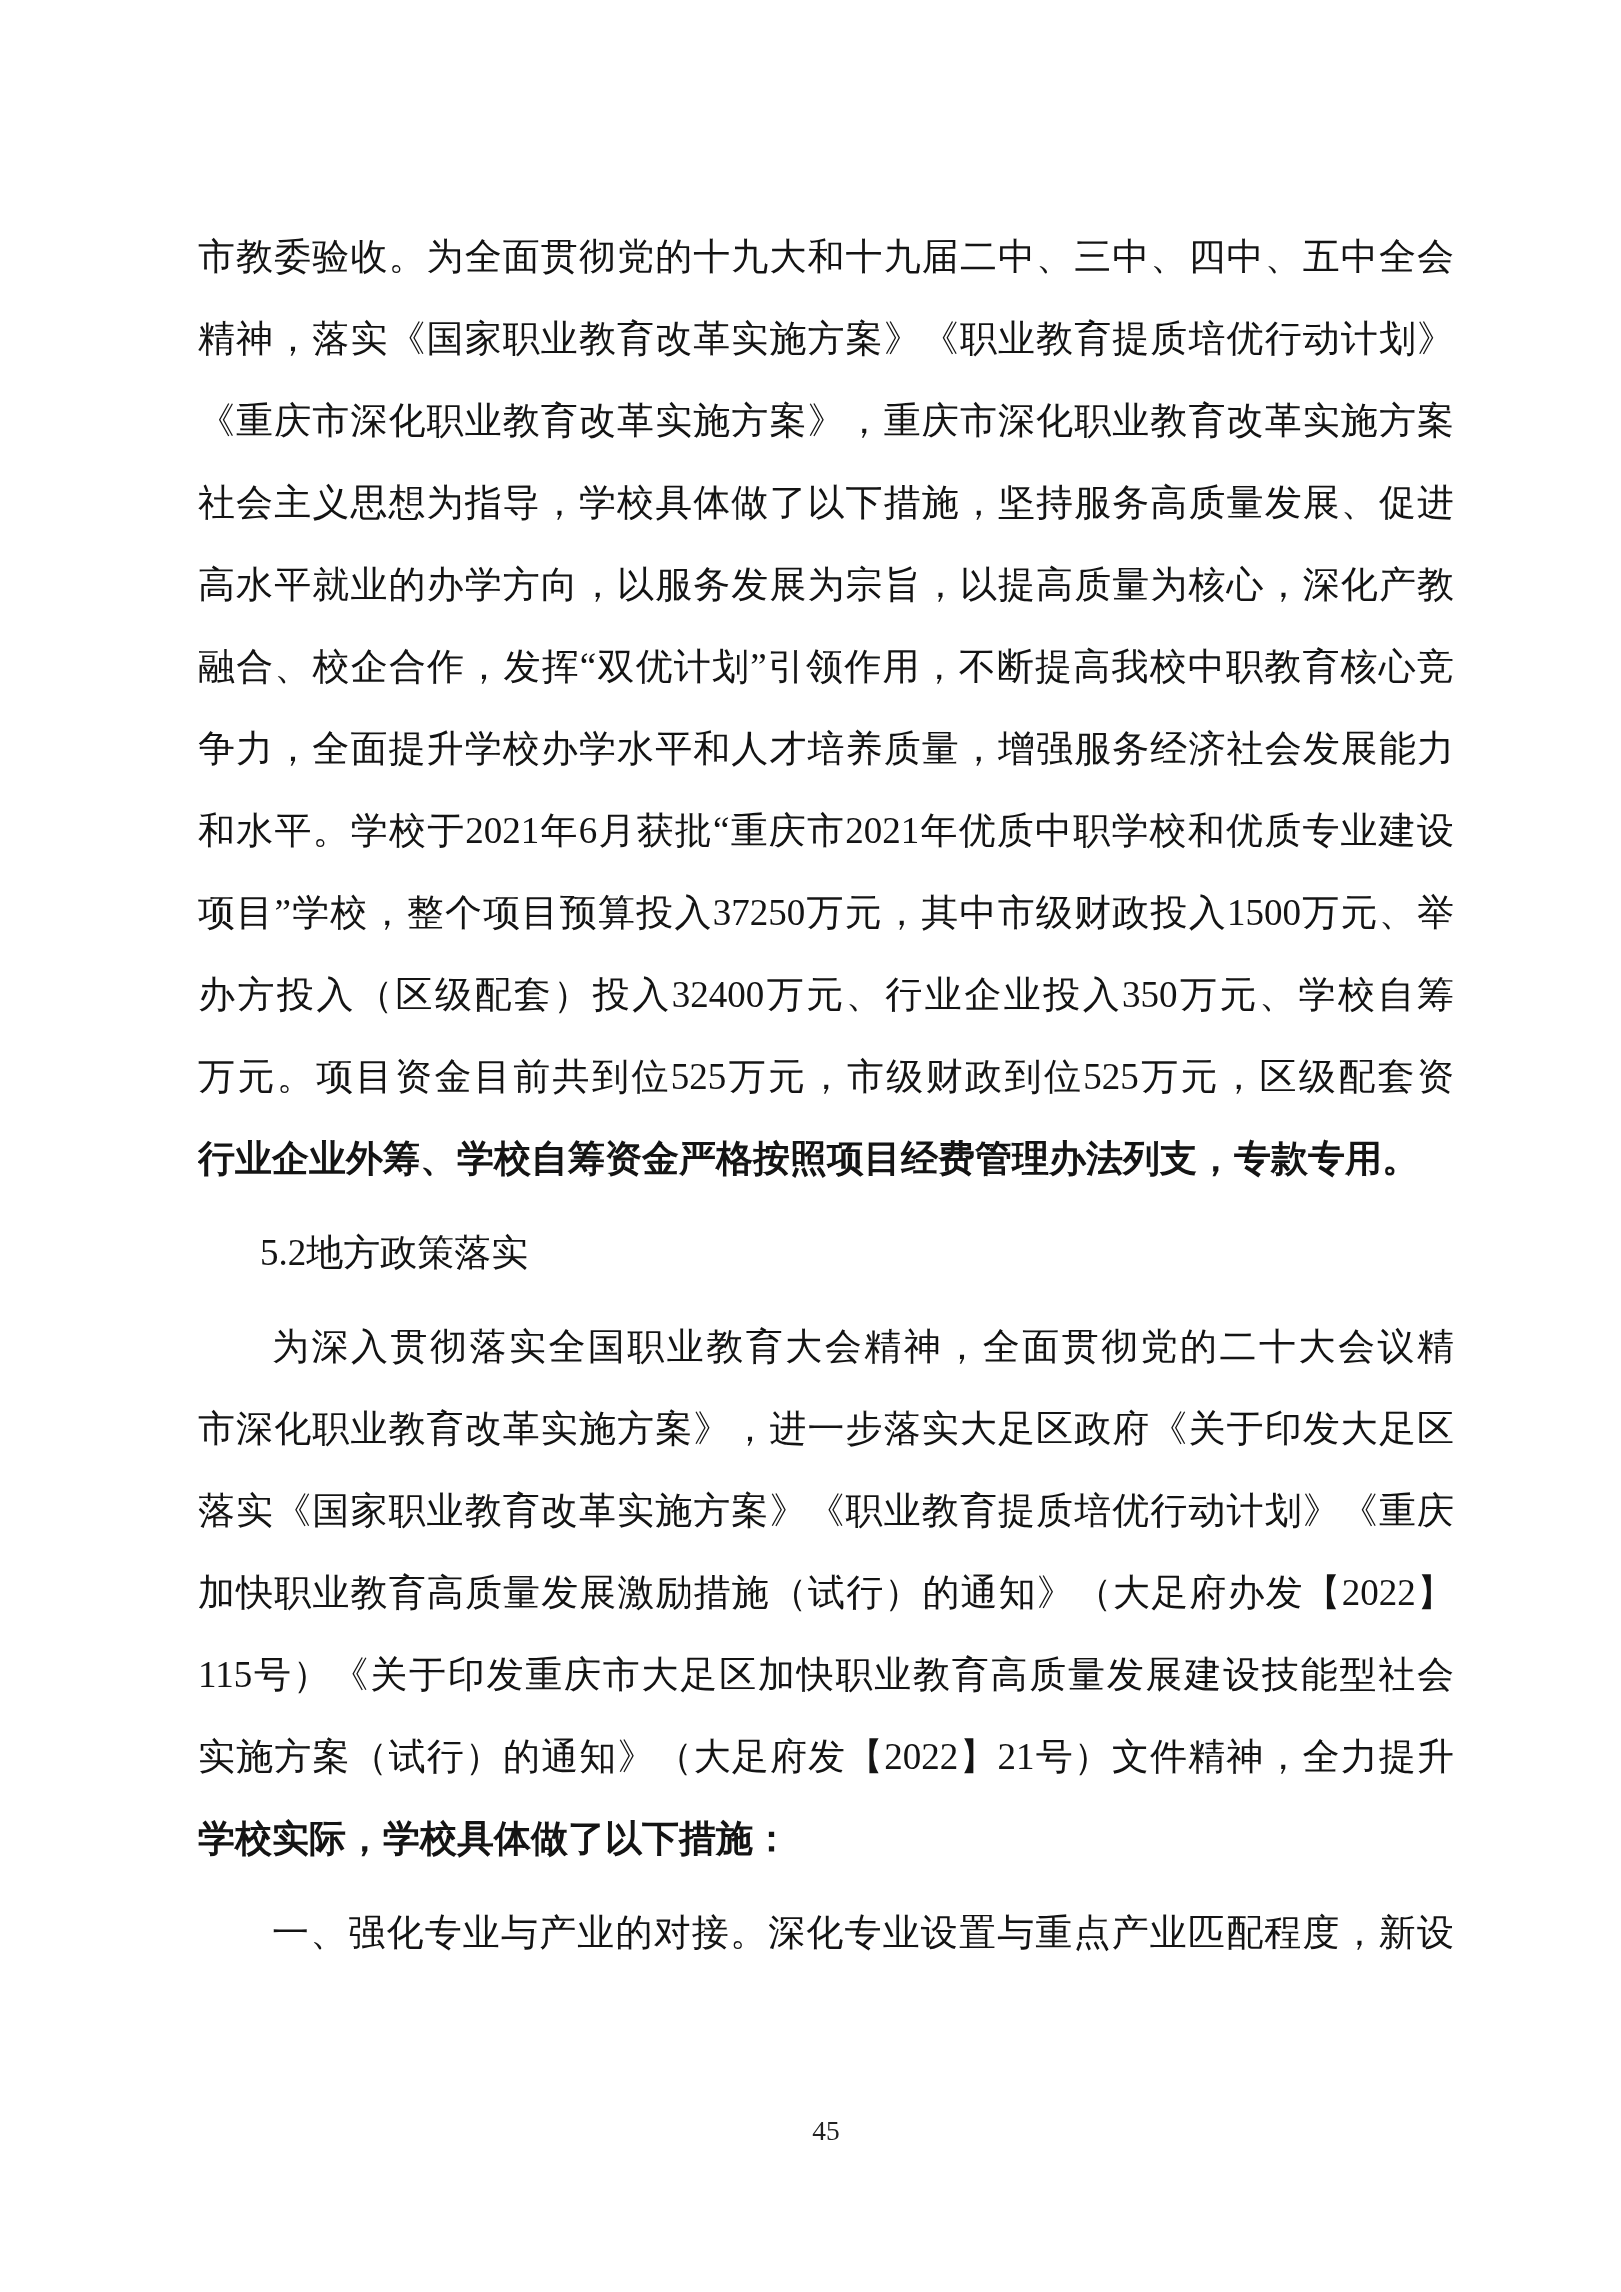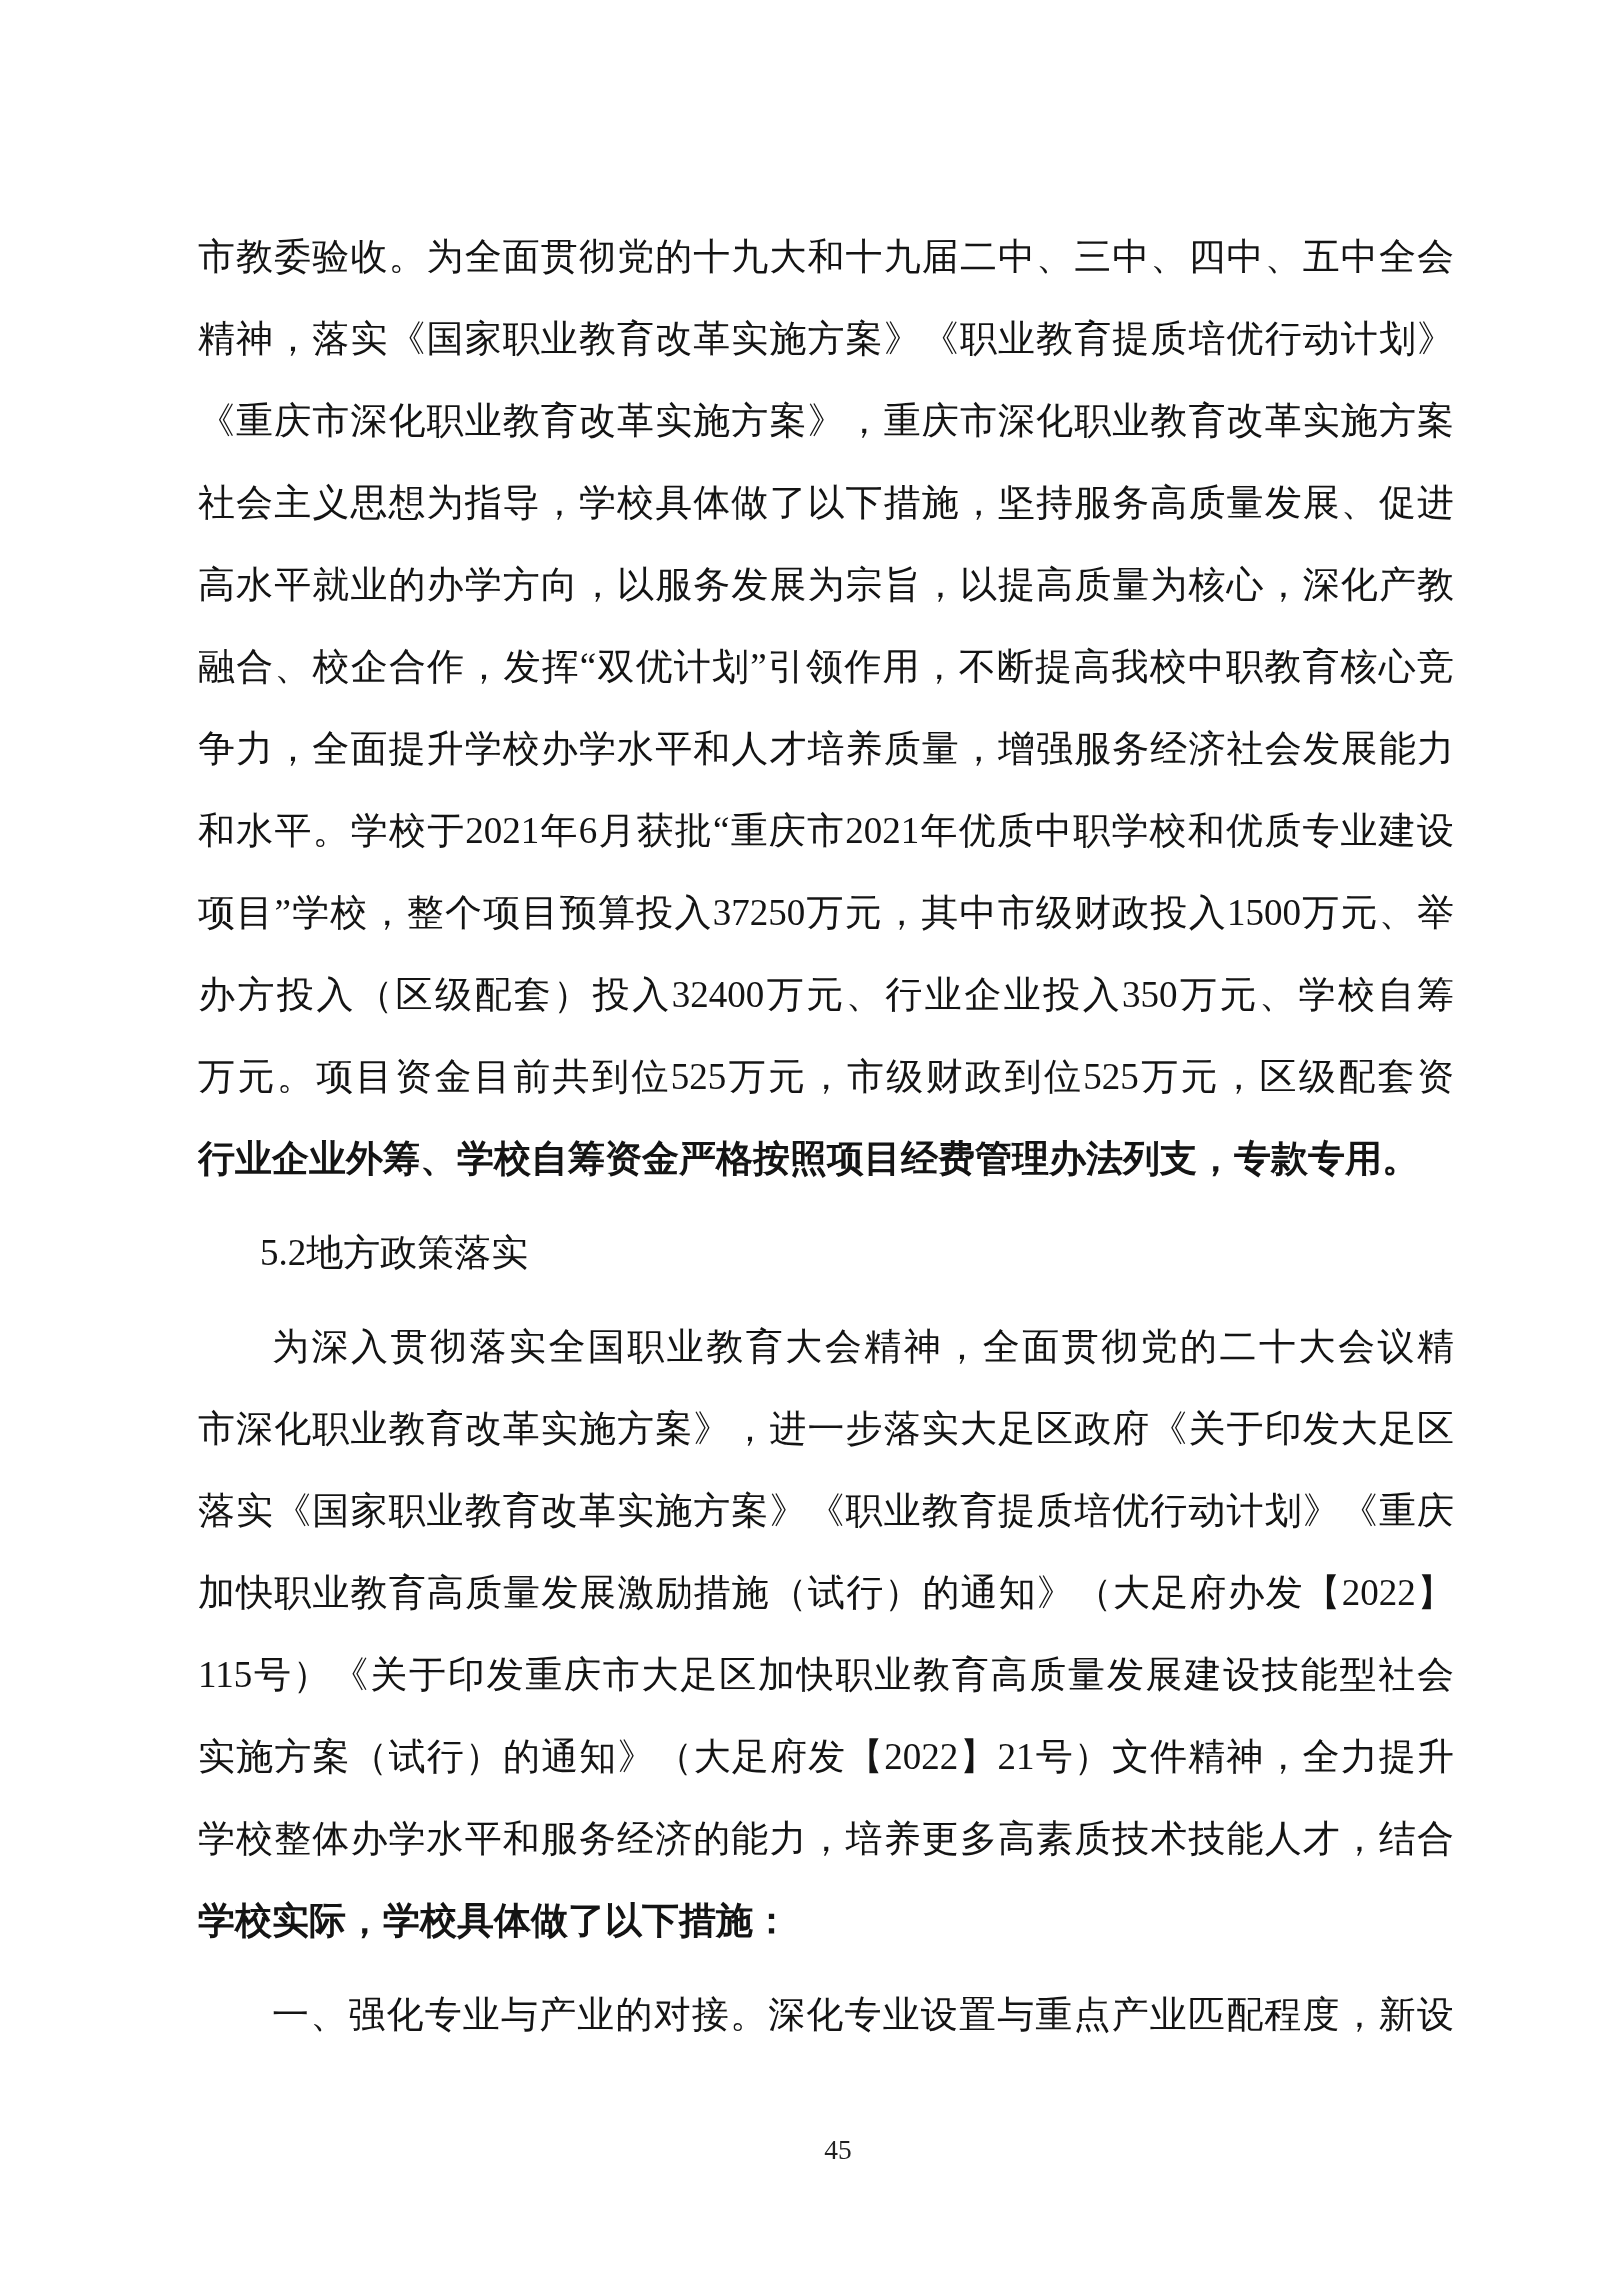--- a/index.html
+++ b/index.html
@@ -40,29 +40,28 @@
     text-indent: 2em;
   }
   .line.heading {
     font-weight: normal;
   }
   .paragraph {
     margin: 12px;
   }
   .page-number {
     position: absolute;
-    left: 198px;
+    left: 186px;
     width: 1280px;
     top: 2109px;
     height: 45px;
     line-height: 45px;
     text-align: center;
     font-size: 27.4px;
     color: #222222;
-    margin-top: 19px;
   }
 </style>
 </head>
 <body>
 
 <div class="page">
   <div class="content">
       <div class="paragraph">
         <div class="line">市教委验收。为全面贯彻党的十九大和十九届二中、三中、四中、五中全会</div>
         <div class="line">精神，落实《国家职业教育改革实施方案》《职业教育提质培优行动计划》</div>
@@ -78,21 +77,20 @@
         <div class="line noj">行业企业外筹、学校自筹资金严格按照项目经费管理办法列支，专款专用。</div>
       </div>
       <div class="line heading noj indent">5.2地方政策落实</div>
       <div class="paragraph">
         <div class="line indent">为深入贯彻落实全国职业教育大会精神，全面贯彻党的二十大会议精神，</div>
         <div class="line">市深化职业教育改革实施方案》，进一步落实大足区政府《关于印发大足区</div>
         <div class="line">落实《国家职业教育改革实施方案》《职业教育提质培优行动计划》《重庆</div>
         <div class="line">加快职业教育高质量发展激励措施（试行）的通知》（大足府办发【2022】</div>
         <div class="line">115号）《关于印发重庆市大足区加快职业教育高质量发展建设技能型社会</div>
         <div class="line">实施方案（试行）的通知》（大足府发【2022】21号）文件精神，全力提升</div>
-        <div class="line">学校整体办学水平和服务经济的能力，培养更多高素质技术技能人才，结合</div>
         <div class="line noj">学校实际，学校具体做了以下措施：</div>
       </div>
       <div class="paragraph">
         <div class="line indent">一、强化专业与产业的对接。深化专业设置与重点产业匹配程度，新设</div>
       </div>
     </div>
   <div class="page-number">45</div>
 </div>
 
 

